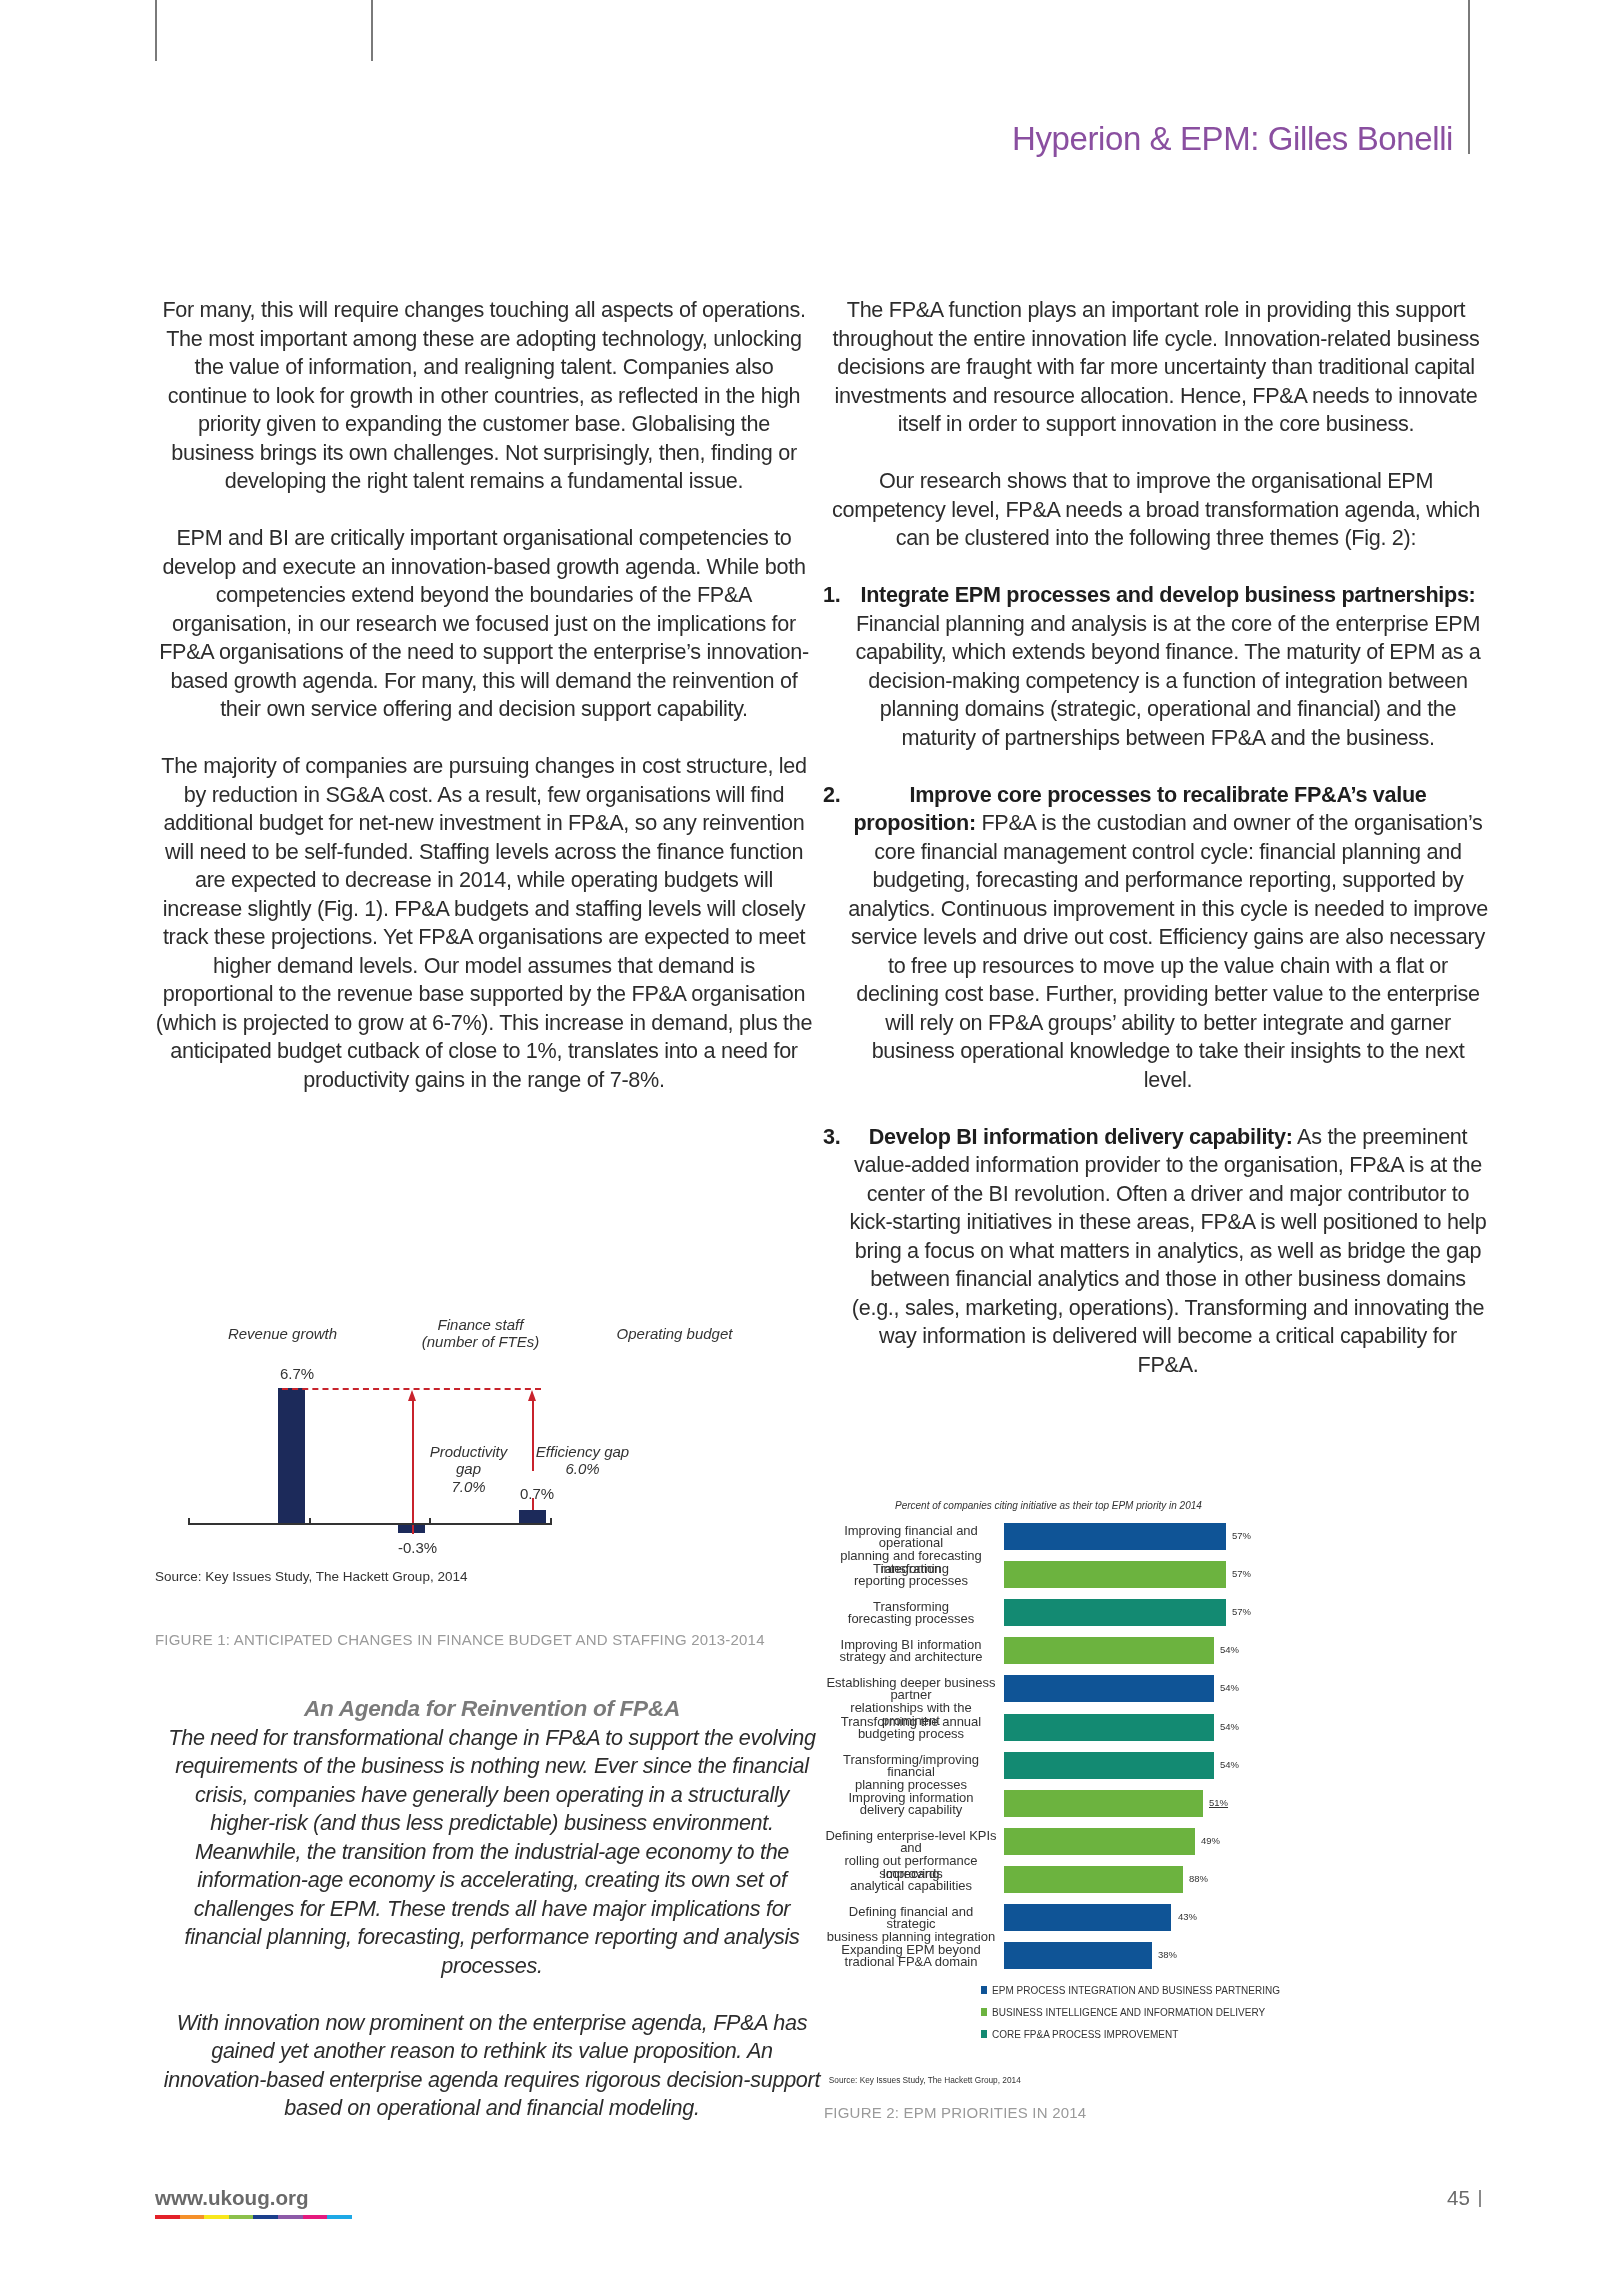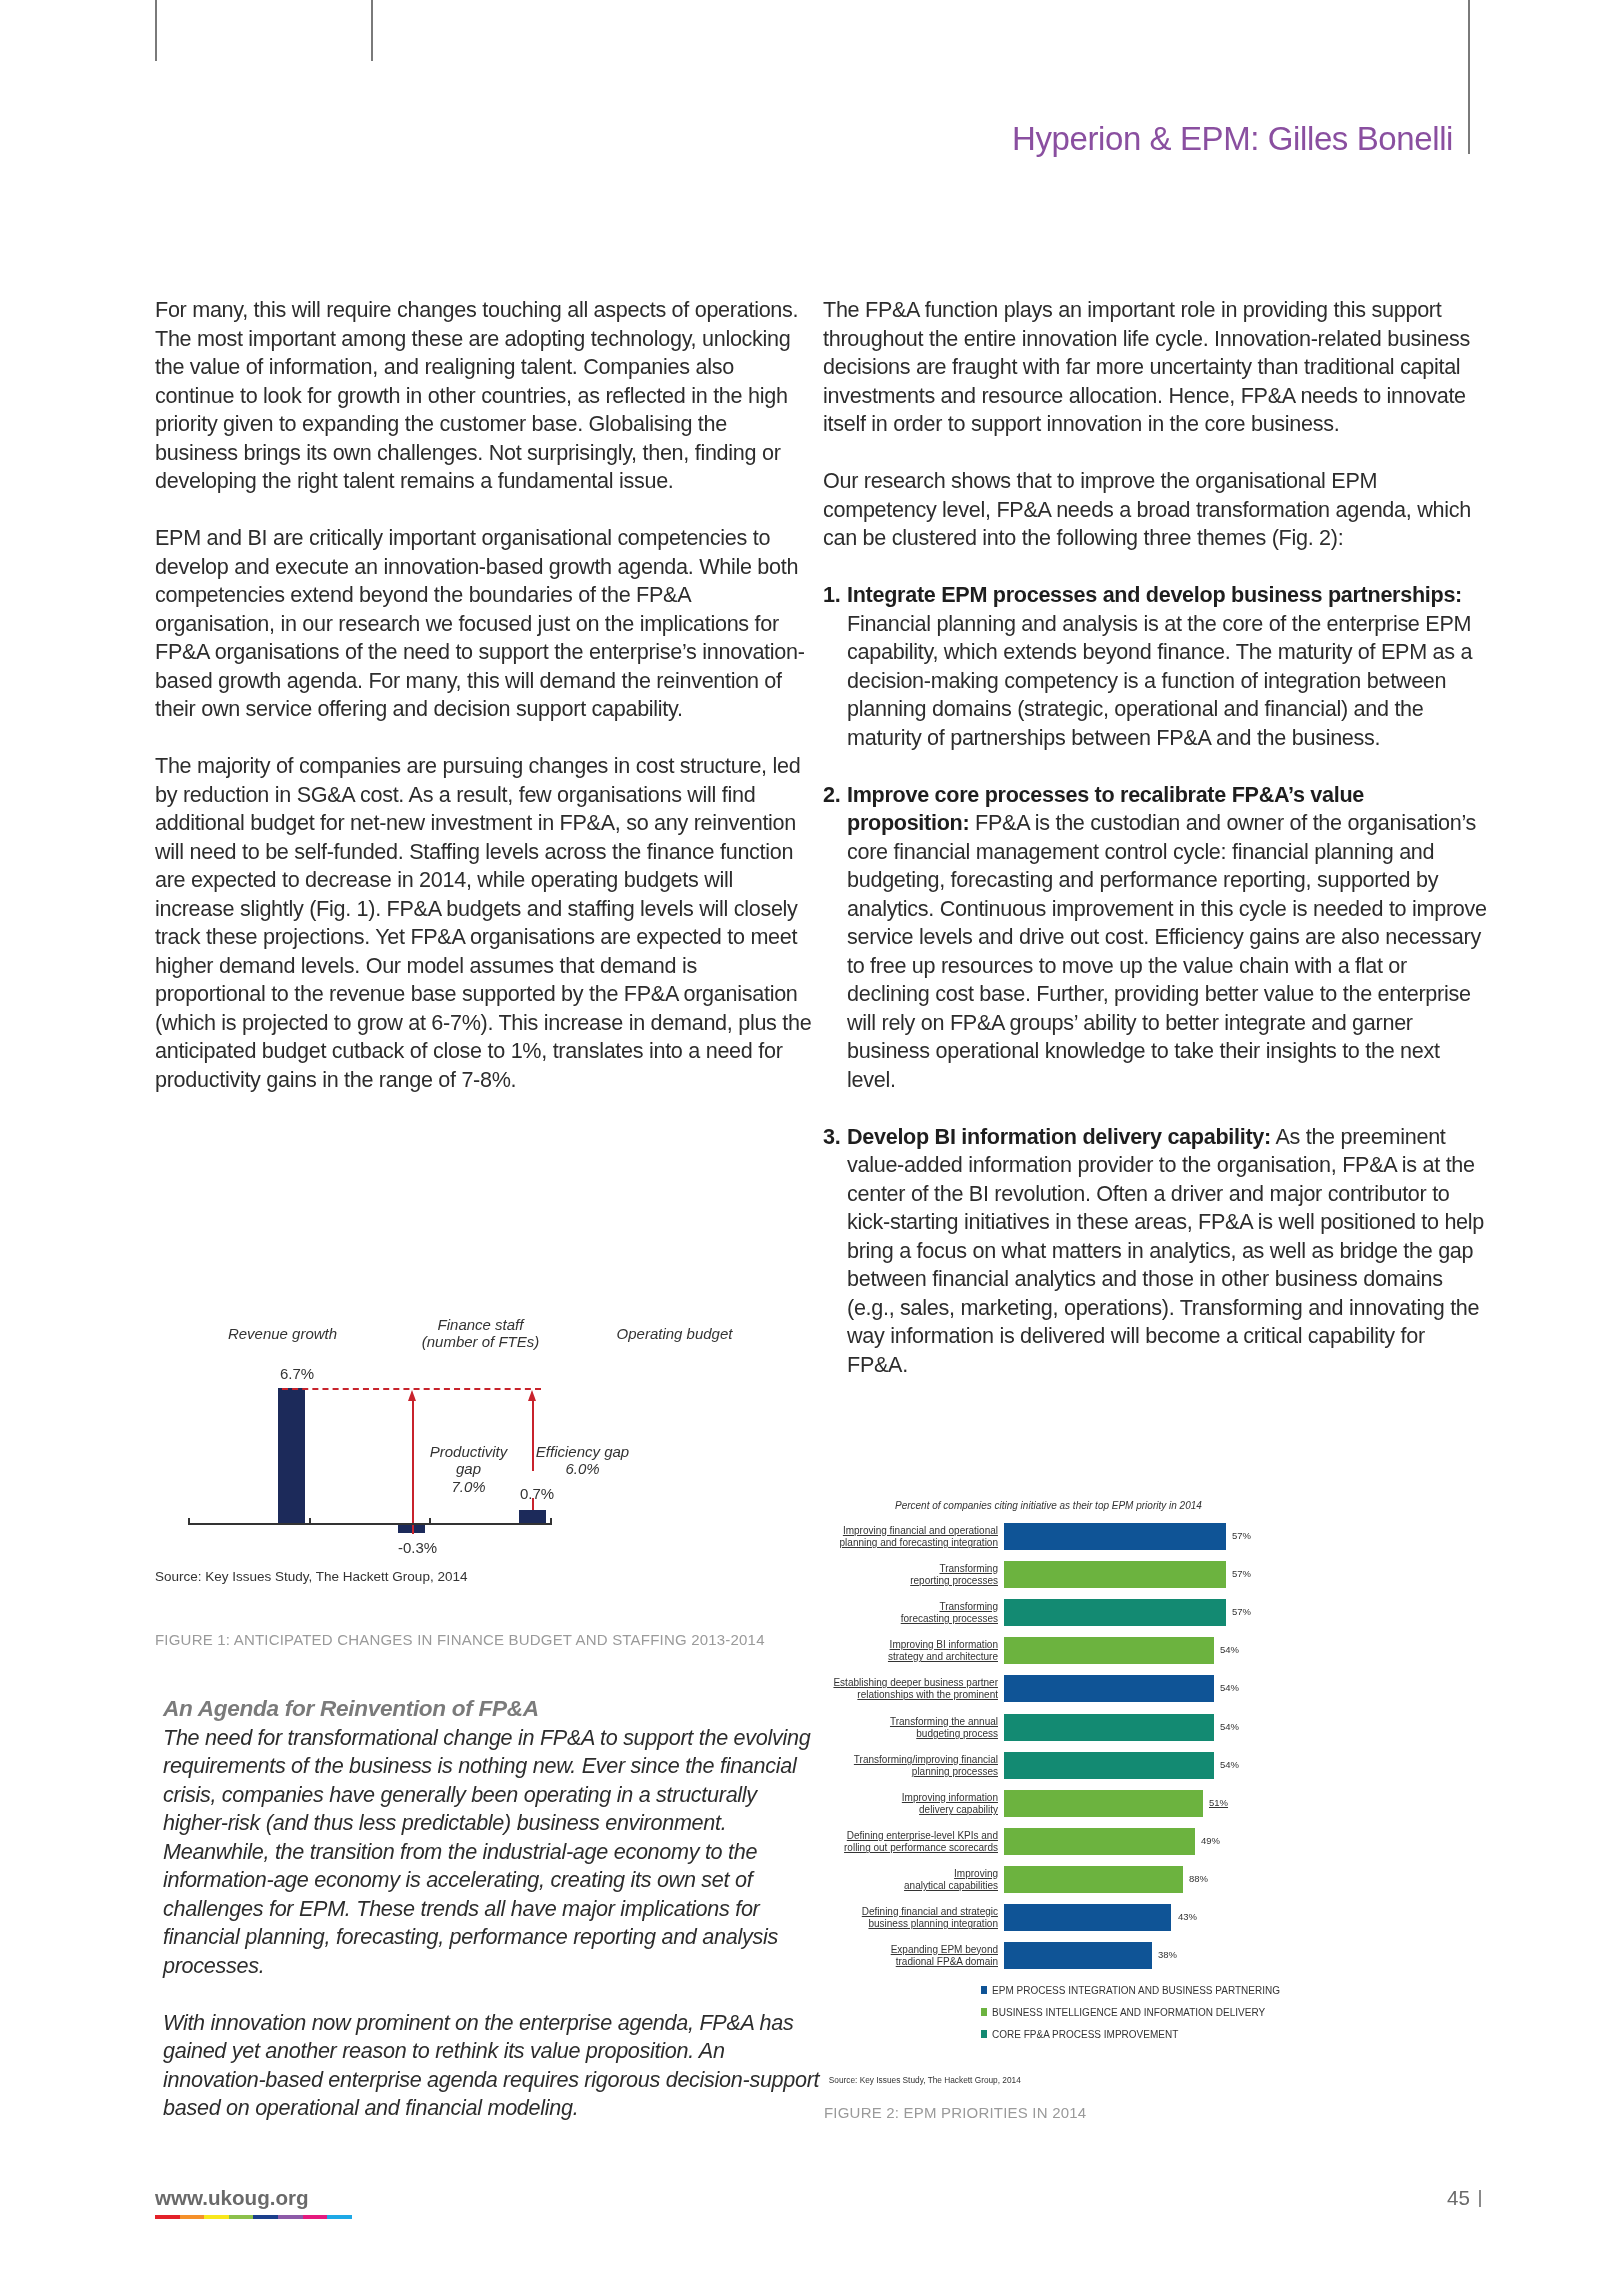--- a/index.html
+++ b/index.html
@@ -4,21 +4,21 @@
   <style>
     * { box-sizing: border-box; margin: 0; padding: 0; }
     html, body { width: 1623px; height: 2295px; background: #ffffff; }
     body { position: relative; font-family: "Liberation Sans", sans-serif; color: #2a2a2a; overflow: hidden; }
 
     .crop-mark { position: absolute; top: 0; width: 2.4px; height: 61px; background: #7a7a7a; }
     .crop-right { position: absolute; left: 1468px; top: 0; width: 2.4px; height: 154px; background: #7a7a7a; }
 
     .running-head { position: absolute; right: 170px; top: 120px; font-size: 33px; color: #8a4fa0; letter-spacing: -0.4px; white-space: nowrap; }
 
-    .col { position: absolute; font-size: 21.6px; line-height: 28.5px; color: #2d2d2d; letter-spacing: -0.3px; }
+    .col { position: absolute; font-size: 21.6px; line-height: 28.5px; color: #2d2d2d; letter-spacing: -0.3px; text-align: center; }
     .col-left { left: 155px; top: 296px; width: 658px; }
     .col-right { left: 823px; top: 296px; width: 666px; }
     .para { margin-bottom: 28.5px; }
     .head { font-weight: bold; color: #7b7b7b; font-size: 22.6px; line-height: 28.5px; }
     .sect { margin-top: 28.5px; }
 
     .num-list { list-style: none; }
     .num-item { position: relative; padding-left: 24px; margin-bottom: 28.5px; }
     .num-label { position: absolute; left: 0; top: 0; font-weight: bold; color: #1e1e1e; }
     .num-lead { font-weight: bold; color: #1e1e1e; }
@@ -35,21 +35,21 @@
     .fig1 .arrow-head { position: absolute; width: 0; height: 0; border-left: 4.8px solid transparent; border-right: 4.8px solid transparent; border-bottom: 11px solid #c8232c; }
     .fig1 .gap { position: absolute; font-style: italic; font-size: 15px; color: #333; text-align: center; line-height: 17.4px; }
     .fig1 .source { position: absolute; left: 0; top: 269px; font-size: 13.5px; color: #333; }
 
     .fig-caption { position: absolute; font-size: 15px; color: #9a9a9a; letter-spacing: 0.2px; }
 
     
     .fig2 { position: absolute; left: 824px; top: 1490px; width: 571px; height: 602px; }
     .fig2 .f2-title { position: absolute; left: 71px; top: 10.3px; font-size: 10px; font-style: italic; color: #333; }
     .fig2 .row { position: absolute; left: 0; height: 28.5px; }
-    .fig2 .row-label { position: absolute; left: 0; width: 174px; text-align: right; font-size: 10px; line-height: 12.7px; color: #333; top: 1.6px; text-decoration: underline; }
+    .fig2 .row-label { position: absolute; left: 0; width: 174px; text-align: center; font-size: 13px; line-height: 12.7px; color: #333; top: 1.6px; }
     .fig2 .row-bar { position: absolute; left: 180px; top: 0; height: 27px; }
     .fig2 .row-val { position: absolute; top: 7.1px; font-size: 9.5px; color: #333; }
     .fig2 .legend { position: absolute; left: 157px; top: 489px; }
     .fig2 .legend-item { display: flex; align-items: center; height: 22px; font-size: 10px; color: #333; }
     .fig2 .legend-swatch { width: 6.3px; height: 8px; margin-right: 4.8px; }
     .fig2 .f2-source { position: absolute; left: 4.8px; top: 585px; font-size: 8.3px; color: #333; }
 
     .footer-url { position: absolute; left: 155px; top: 2186px; font-size: 20.6px; font-weight: bold; color: #6a6a6a; }
     .color-strip { position: absolute; left: 155px; top: 2215px; display: flex; height: 4px; }
     .color-strip span { width: 24.6px; height: 4px; display: block; }

